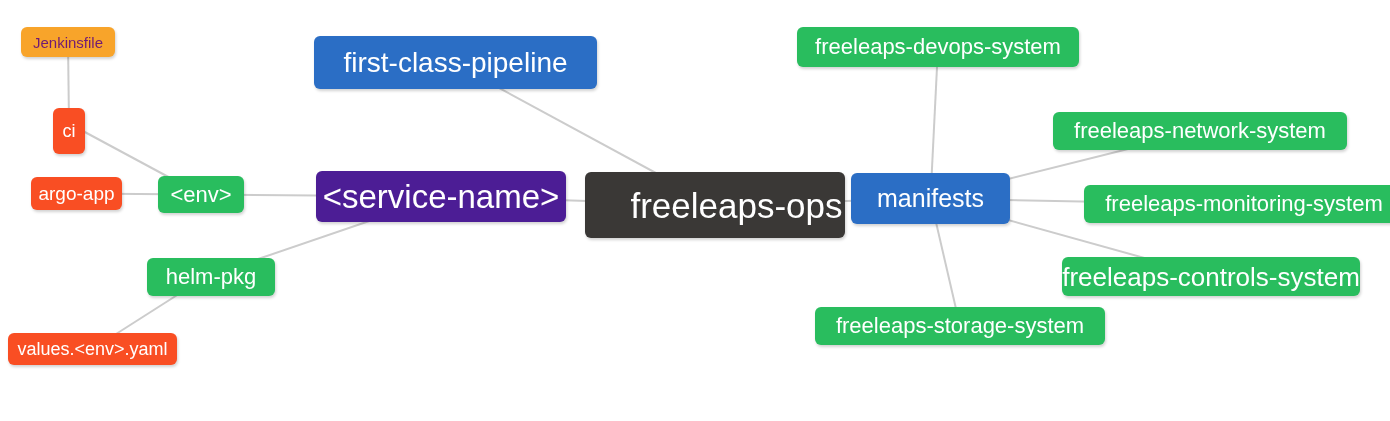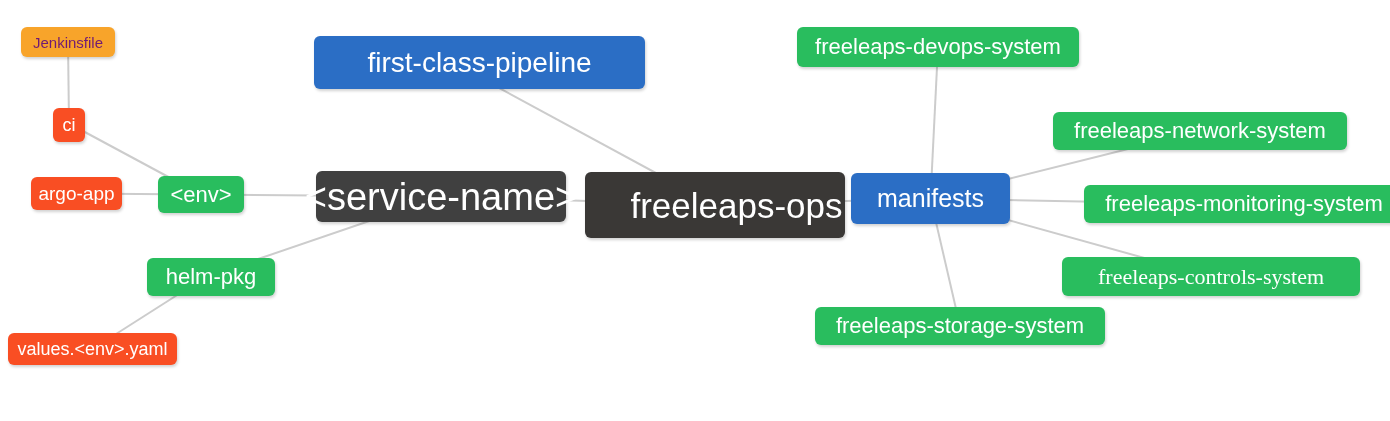--- a/index.html
+++ b/index.html
@@ -52,27 +52,27 @@
       <line x1="69" y1="123.5" x2="68" y2="42" stroke="#cccccc" stroke-width="2"></line>
       <line x1="205.5" y1="277" x2="92.5" y2="349" stroke="#cccccc" stroke-width="2"></line>
       <line x1="930.5" y1="198.5" x2="938" y2="47" stroke="#cccccc" stroke-width="2"></line>
       <line x1="930.5" y1="198.5" x2="1200" y2="131" stroke="#cccccc" stroke-width="2"></line>
       <line x1="930.5" y1="198.5" x2="1212" y2="204" stroke="#cccccc" stroke-width="2"></line>
       <line x1="930.5" y1="198.5" x2="1211" y2="276.5" stroke="#cccccc" stroke-width="2"></line>
       <line x1="930.5" y1="198.5" x2="960" y2="326" stroke="#cccccc" stroke-width="2"></line>
     </svg>
 
 <div class="node" style="left: 585px; top: 172px; width: 260px; height: 66px; font-size: 35px; background: rgb(58, 56, 54); color: rgb(255, 255, 255); padding-left: 43px;">freeleaps-ops</div>
-    <div class="node" style="left: 314px; top: 36px; width: 331px; height: 53px; font-size: 28px; background: rgb(43, 110, 197); color: rgb(255, 255, 255);">first-class-pipeline</div>
-    <div class="node" style="left: 316px; top: 171px; width: 250px; height: 51px; font-size: 38px; background: #404040; color: rgb(255, 255, 255);">&lt;service-name&gt;</div>
+    <div class="node" style="left: 314px; top: 36px; width: 283px; height: 53px; font-size: 28px; background: rgb(43, 110, 197); color: rgb(255, 255, 255);">first-class-pipeline</div>
+    <div class="node" style="left: 316px; top: 171px; width: 250px; height: 51px; font-size: 33px; background: #4c1d95; color: rgb(255, 255, 255);">&lt;service-name&gt;</div>
     <div class="node" style="left: 851px; top: 173px; width: 159px; height: 51px; font-size: 25px; background: rgb(43, 110, 197); color: rgb(255, 255, 255);">manifests</div>
     <div class="node" style="left: 158px; top: 176px; width: 86px; height: 37px; font-size: 22px; background: rgb(41, 189, 94); color: rgb(255, 255, 255);">&lt;env&gt;</div>
     <div class="node" style="left: 147px; top: 258px; width: 128px; height: 38px; font-size: 22px; background: rgb(41, 189, 94); color: rgb(255, 255, 255);">helm-pkg</div>
     <div class="node" style="left: 797px; top: 27px; width: 282px; height: 40px; font-size: 22px; background: rgb(41, 189, 94); color: rgb(255, 255, 255);">freeleaps-devops-system</div>
     <div class="node" style="left: 1053px; top: 112px; width: 294px; height: 38px; font-size: 22px; background: rgb(41, 189, 94); color: rgb(255, 255, 255); text-align: center;">freeleaps-network-system</div>
     <div class="node" style="left: 1052px; top: 185px; width: 320px; height: 38px; font-size: 22px; background: rgb(41, 189, 94); color: rgb(255, 255, 255); margin-left: 32px;">freeleaps-monitoring-system</div>
-    <div class="node" style="left: 1062px; top: 257px; width: 298px; height: 39px; font-size: 22px; background: rgb(41, 189, 94); color: rgb(255, 255, 255); font-family: Liberation Serif, serif;">freeleaps-controls-system</div>
+    <div class="node" style="left: 1062px; top: 257px; width: 298px; height: 39px; font-size: 26px; background: rgb(41, 189, 94); color: rgb(255, 255, 255);">freeleaps-controls-system</div>
     <div class="node" style="left: 815px; top: 307px; width: 290px; height: 38px; font-size: 22px; background: rgb(41, 189, 94); color: rgb(255, 255, 255);">freeleaps-storage-system</div>
-    <div class="node" style="left: 53px; top: 108px; width: 32px; height: 34px; font-size: 18px; background: rgb(249, 78, 35); color: rgb(255, 255, 255);">ci</div>
+    <div class="node" style="left: 53px; top: 108px; width: 32px; height: 46px; font-size: 18px; background: rgb(249, 78, 35); color: rgb(255, 255, 255);">ci</div>
     <div class="node" style="left: 31px; top: 177px; width: 91px; height: 33px; font-size: 19px; background: rgb(249, 78, 35); color: rgb(255, 255, 255);">argo-app</div>
     <div class="node" style="left: 8px; top: 333px; width: 169px; height: 32px; font-size: 18px; background: rgb(249, 78, 35); color: rgb(255, 255, 255);">values.&lt;env&gt;.yaml</div>
     <div class="node" style="left: 21px; top: 27px; width: 94px; height: 30px; font-size: 15px; background: rgb(248, 164, 42); color: #701a75;">Jenkinsfile</div>
   </div>
 
 </body></html>

